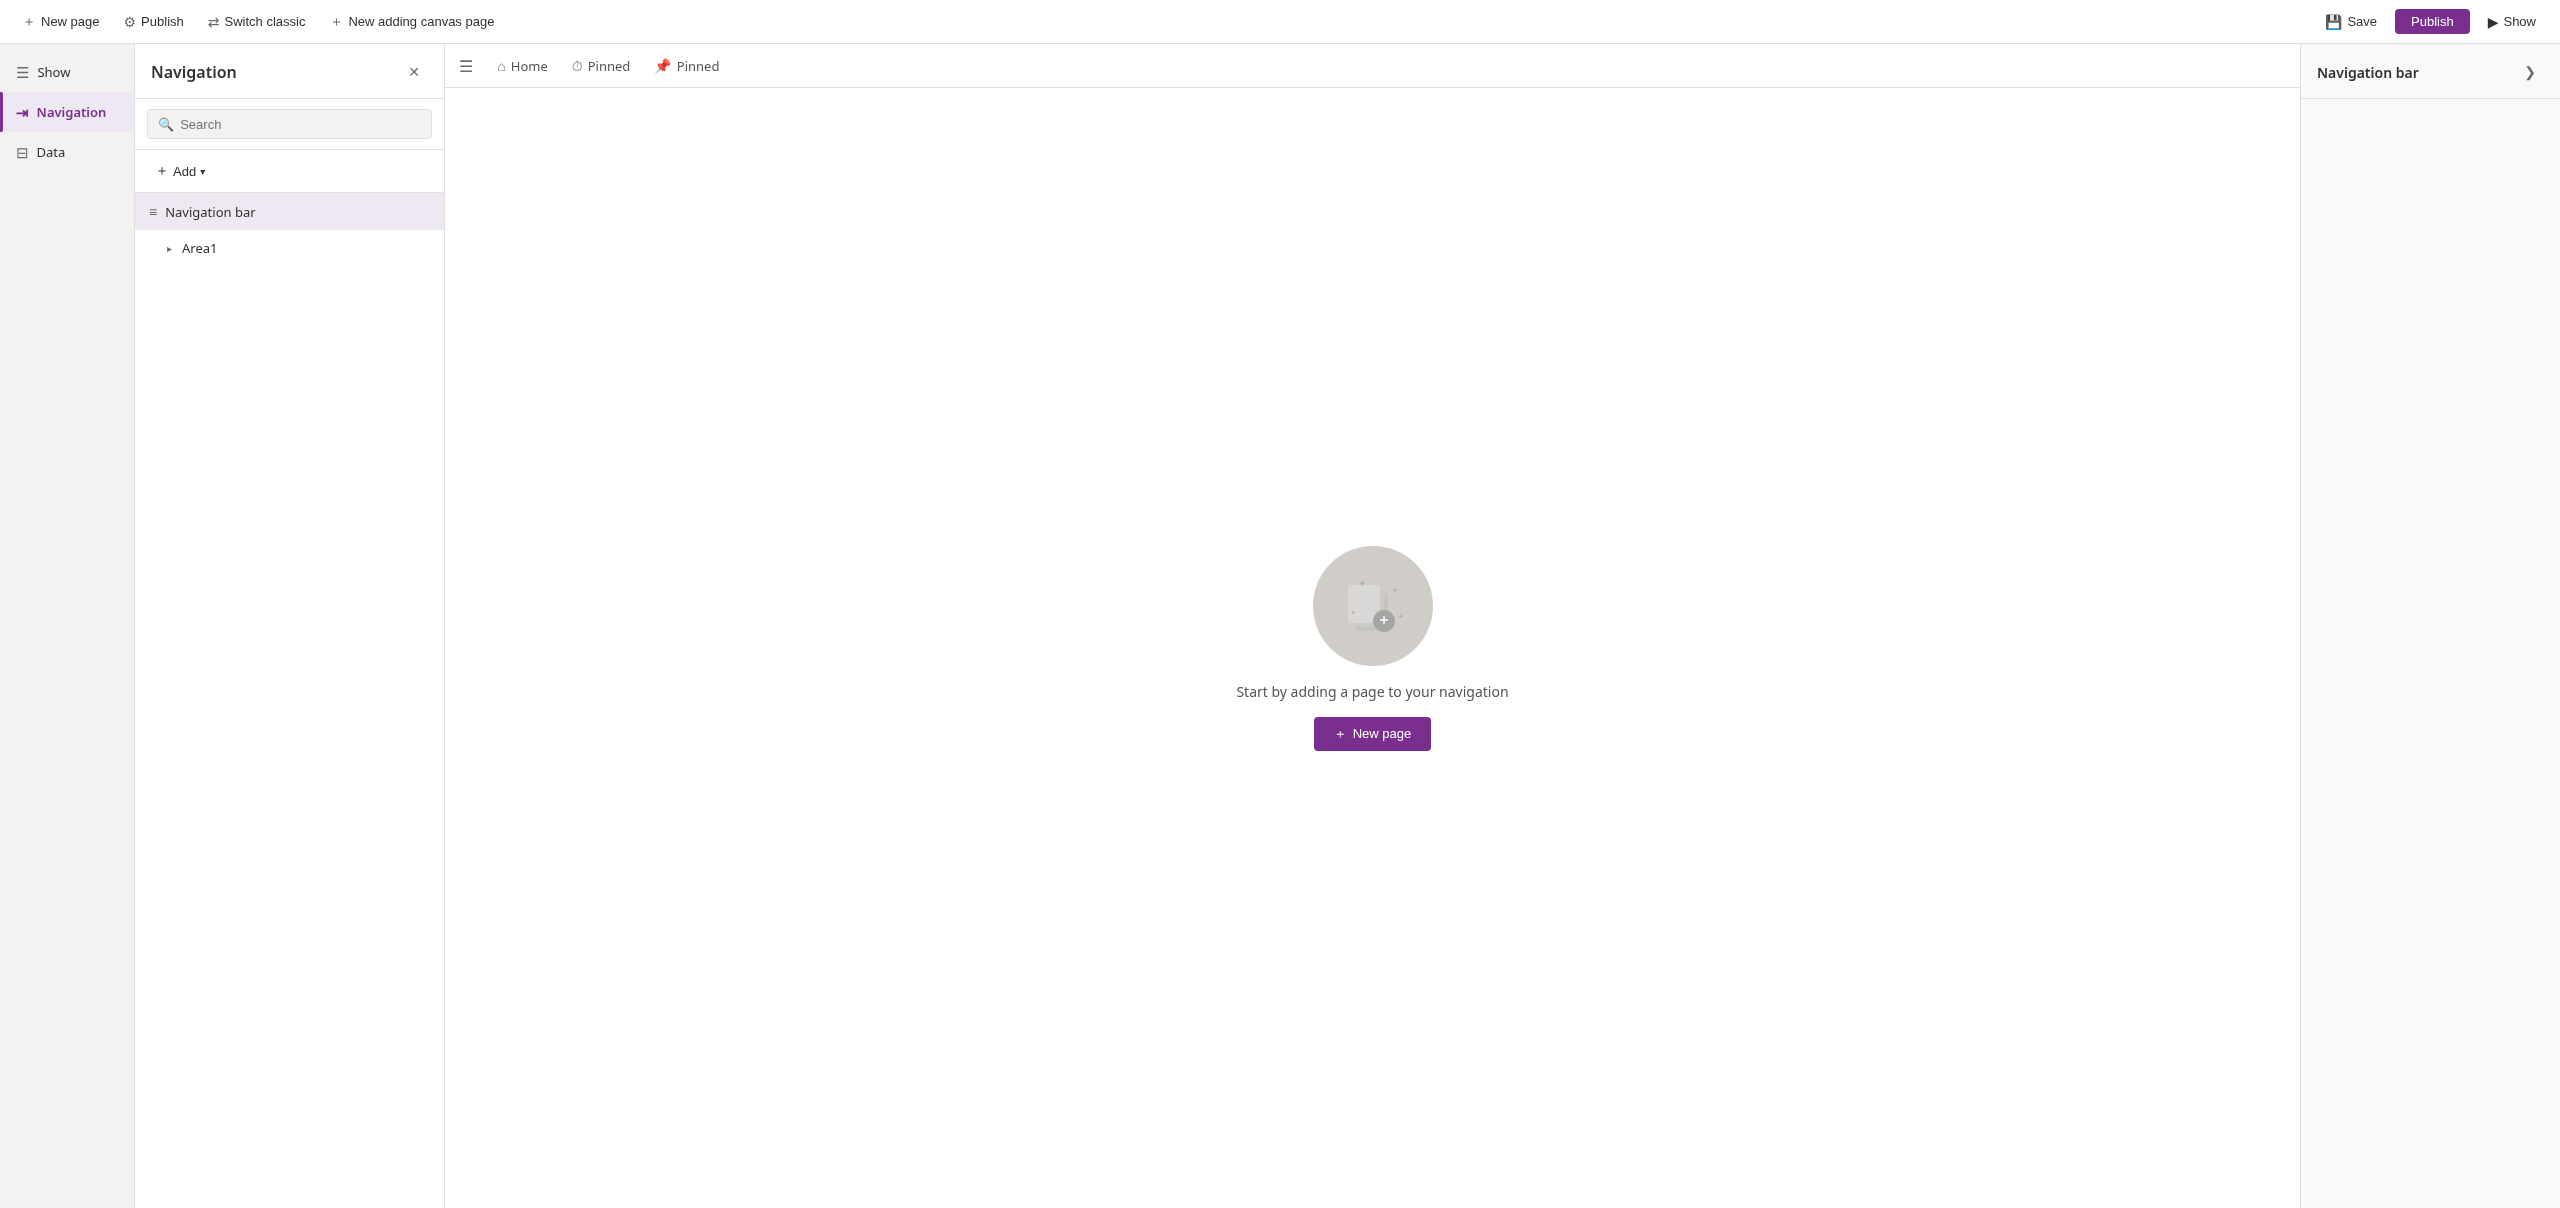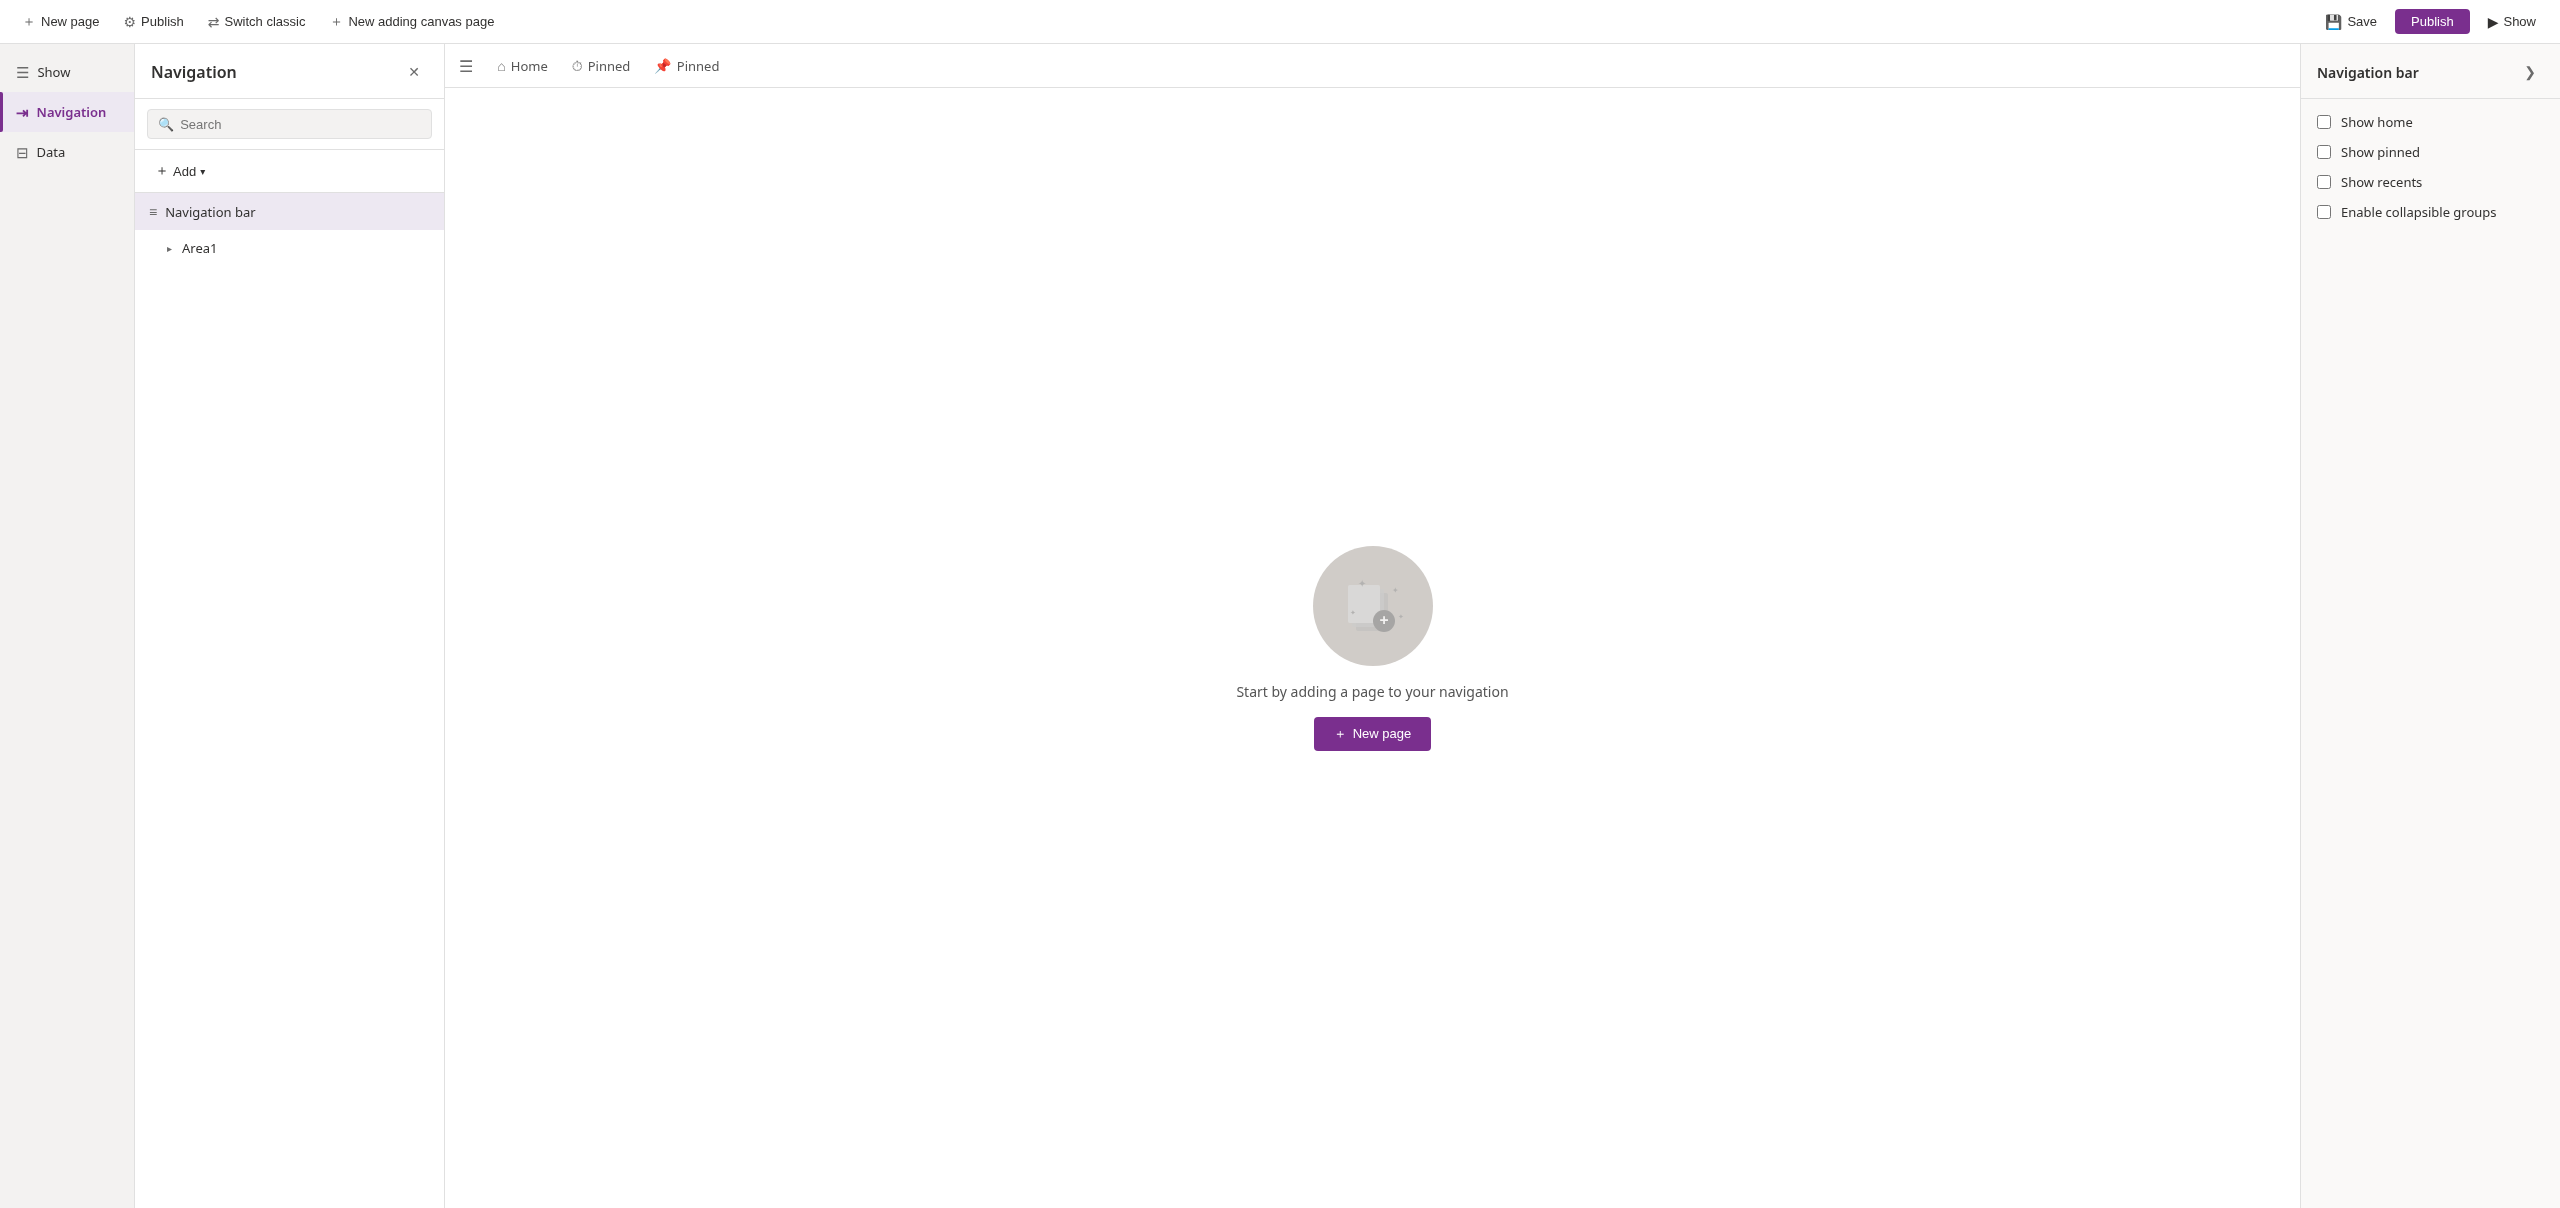--- a/index.html
+++ b/index.html
@@ -484,33 +484,15 @@
     </div>
   </div>
 
   <div class="right-panel">
     <div class="right-panel-header">
       <span class="right-panel-title">Navigation bar</span>
       <button class="right-panel-close">
         <span>❯</span>
       </button>
     </div>
-    <div class="right-panel-section">
-      <label class="checkbox-row">
-        <input type="checkbox" style="">
-        <span class="checkbox-label">Show home</span>
-      </label>
-      <label class="checkbox-row">
-        <input type="checkbox" style="">
-        <span class="checkbox-label">Show pinned</span>
-      </label>
-      <label class="checkbox-row">
-        <input type="checkbox" style="">
-        <span class="checkbox-label">Show recents</span>
-      </label>
-      <label class="checkbox-row">
-        <input type="checkbox" style="">
-        <span class="checkbox-label">Enable collapsible groups</span>
-      </label>
-    </div>
   </div>
 
 </div>
 
 </body></html>

